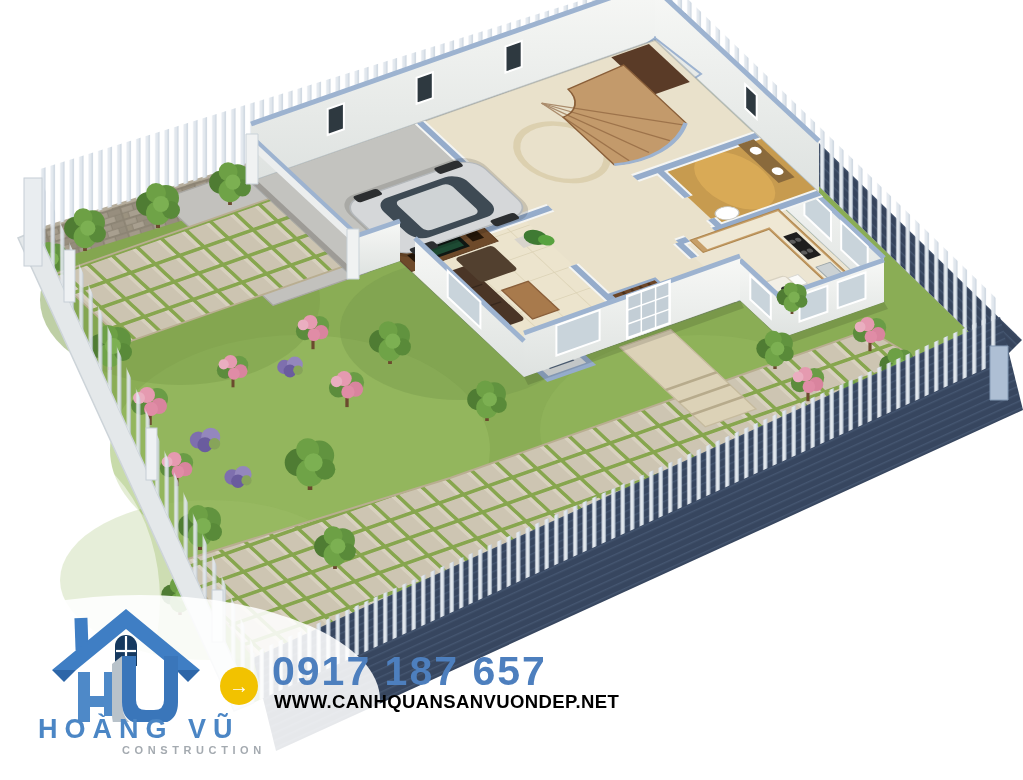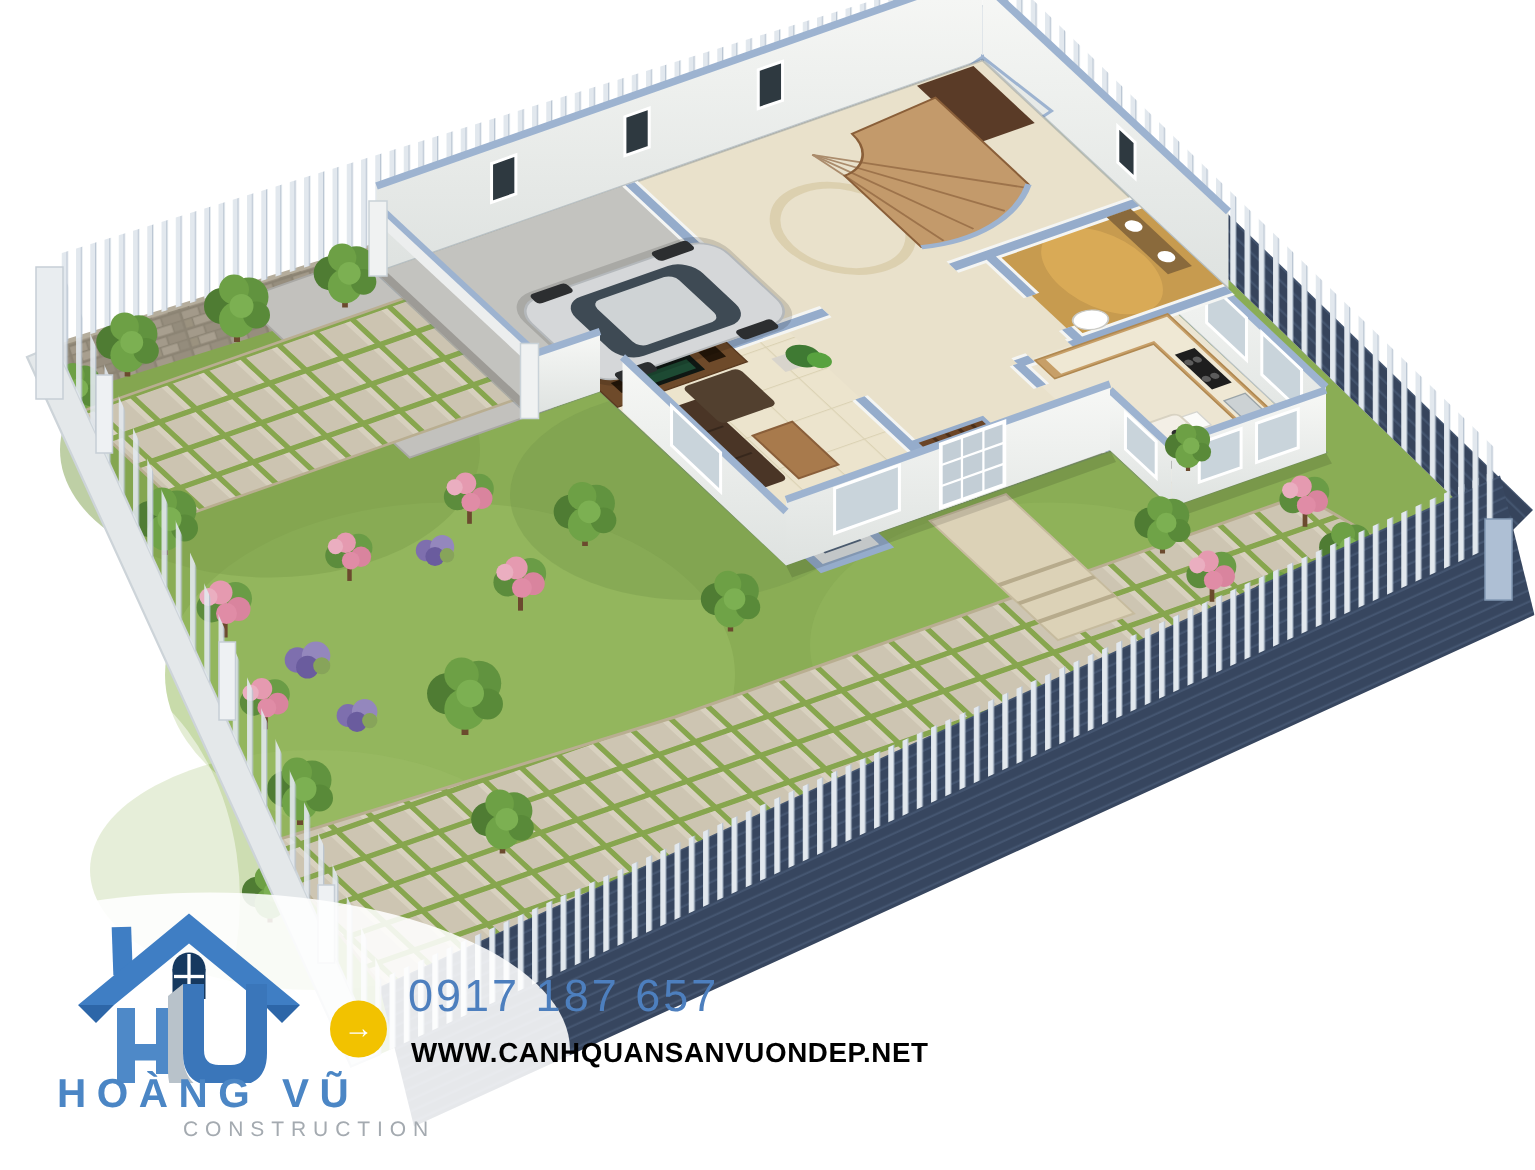--- a/index.html
+++ b/index.html
@@ -2,26 +2,26 @@
 <html><head>
 <meta charset="utf-8">
 <style>
   html,body{margin:0;padding:0;background:#ffffff;}
   body{width:1023px;height:780px;position:relative;overflow:hidden;
        font-family:"Liberation Sans", sans-serif;}
   #stage{position:absolute;left:0;top:0;width:1023px;height:780px;}
   .overlay{position:absolute;z-index:5;}
   #brand-name{left:38px;top:714px;font-size:27px;font-weight:bold;color:#4b86c5;
               letter-spacing:7px;white-space:nowrap;text-align:right;}
-  #brand-division{left:122px;top:744px;font-size:14px;font-weight:normal;color:#a4aab0;
+  #brand-division{left:122px;top:744px;font-size:11px;font-weight:bold;color:#a4aab0;
               letter-spacing:4.6px;white-space:nowrap;}
   #arrow-badge{left:220px;top:667px;width:38px;height:38px;border-radius:50%;
               background:#f2c200;color:#ffffff;display:flex;align-items:center;
               justify-content:center;font-size:20px;font-weight:bold;}
-  #phone-number{left:272px;top:648px;font-size:30px;font-weight:400;color:#4d7fbe;
+  #phone-number{left:272px;top:648px;font-size:41px;font-weight:700;color:#4d7fbe;
               letter-spacing:2px;white-space:nowrap;}
   #website-url{left:274px;top:691px;font-size:18.5px;font-weight:800;color:#000000;
               letter-spacing:0.4px;white-space:nowrap;}
   #logo-icon{left:48px;top:604px;width:158px;height:118px;}
 </style>
 </head>
 <body>
 
 <svg id="stage" viewBox="0 0 1023 780" xmlns="http://www.w3.org/2000/svg">
   <defs>

